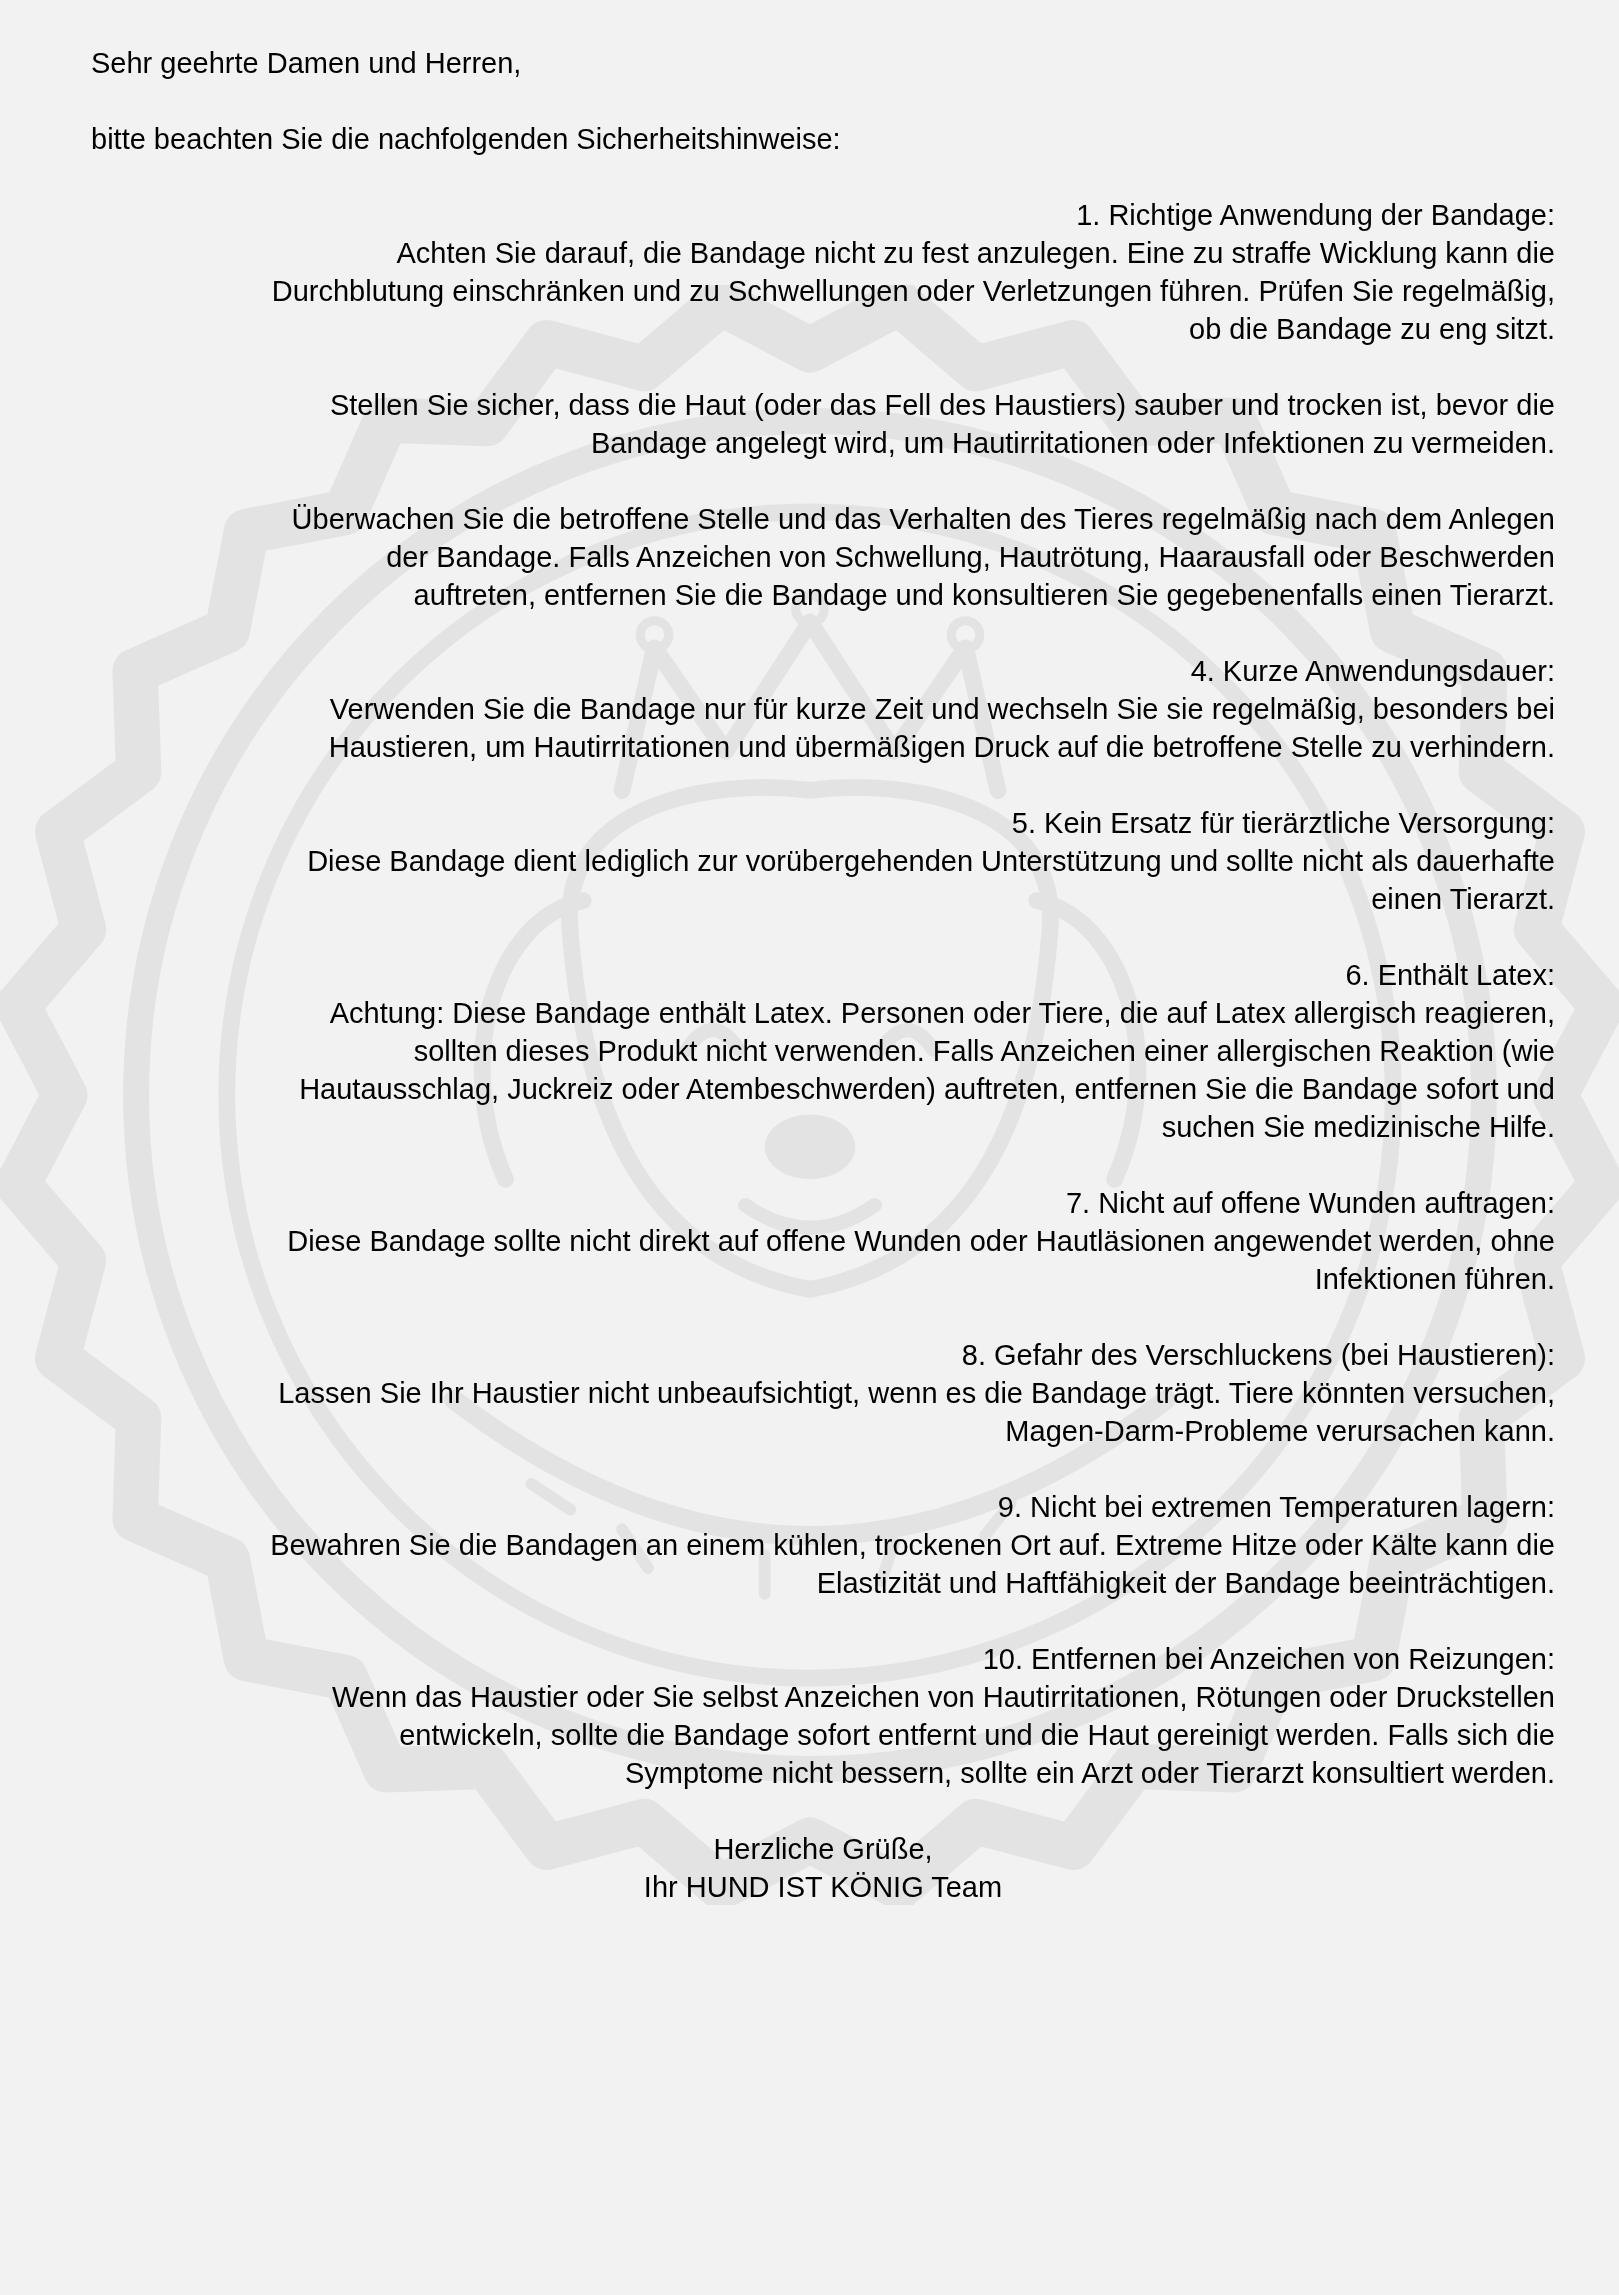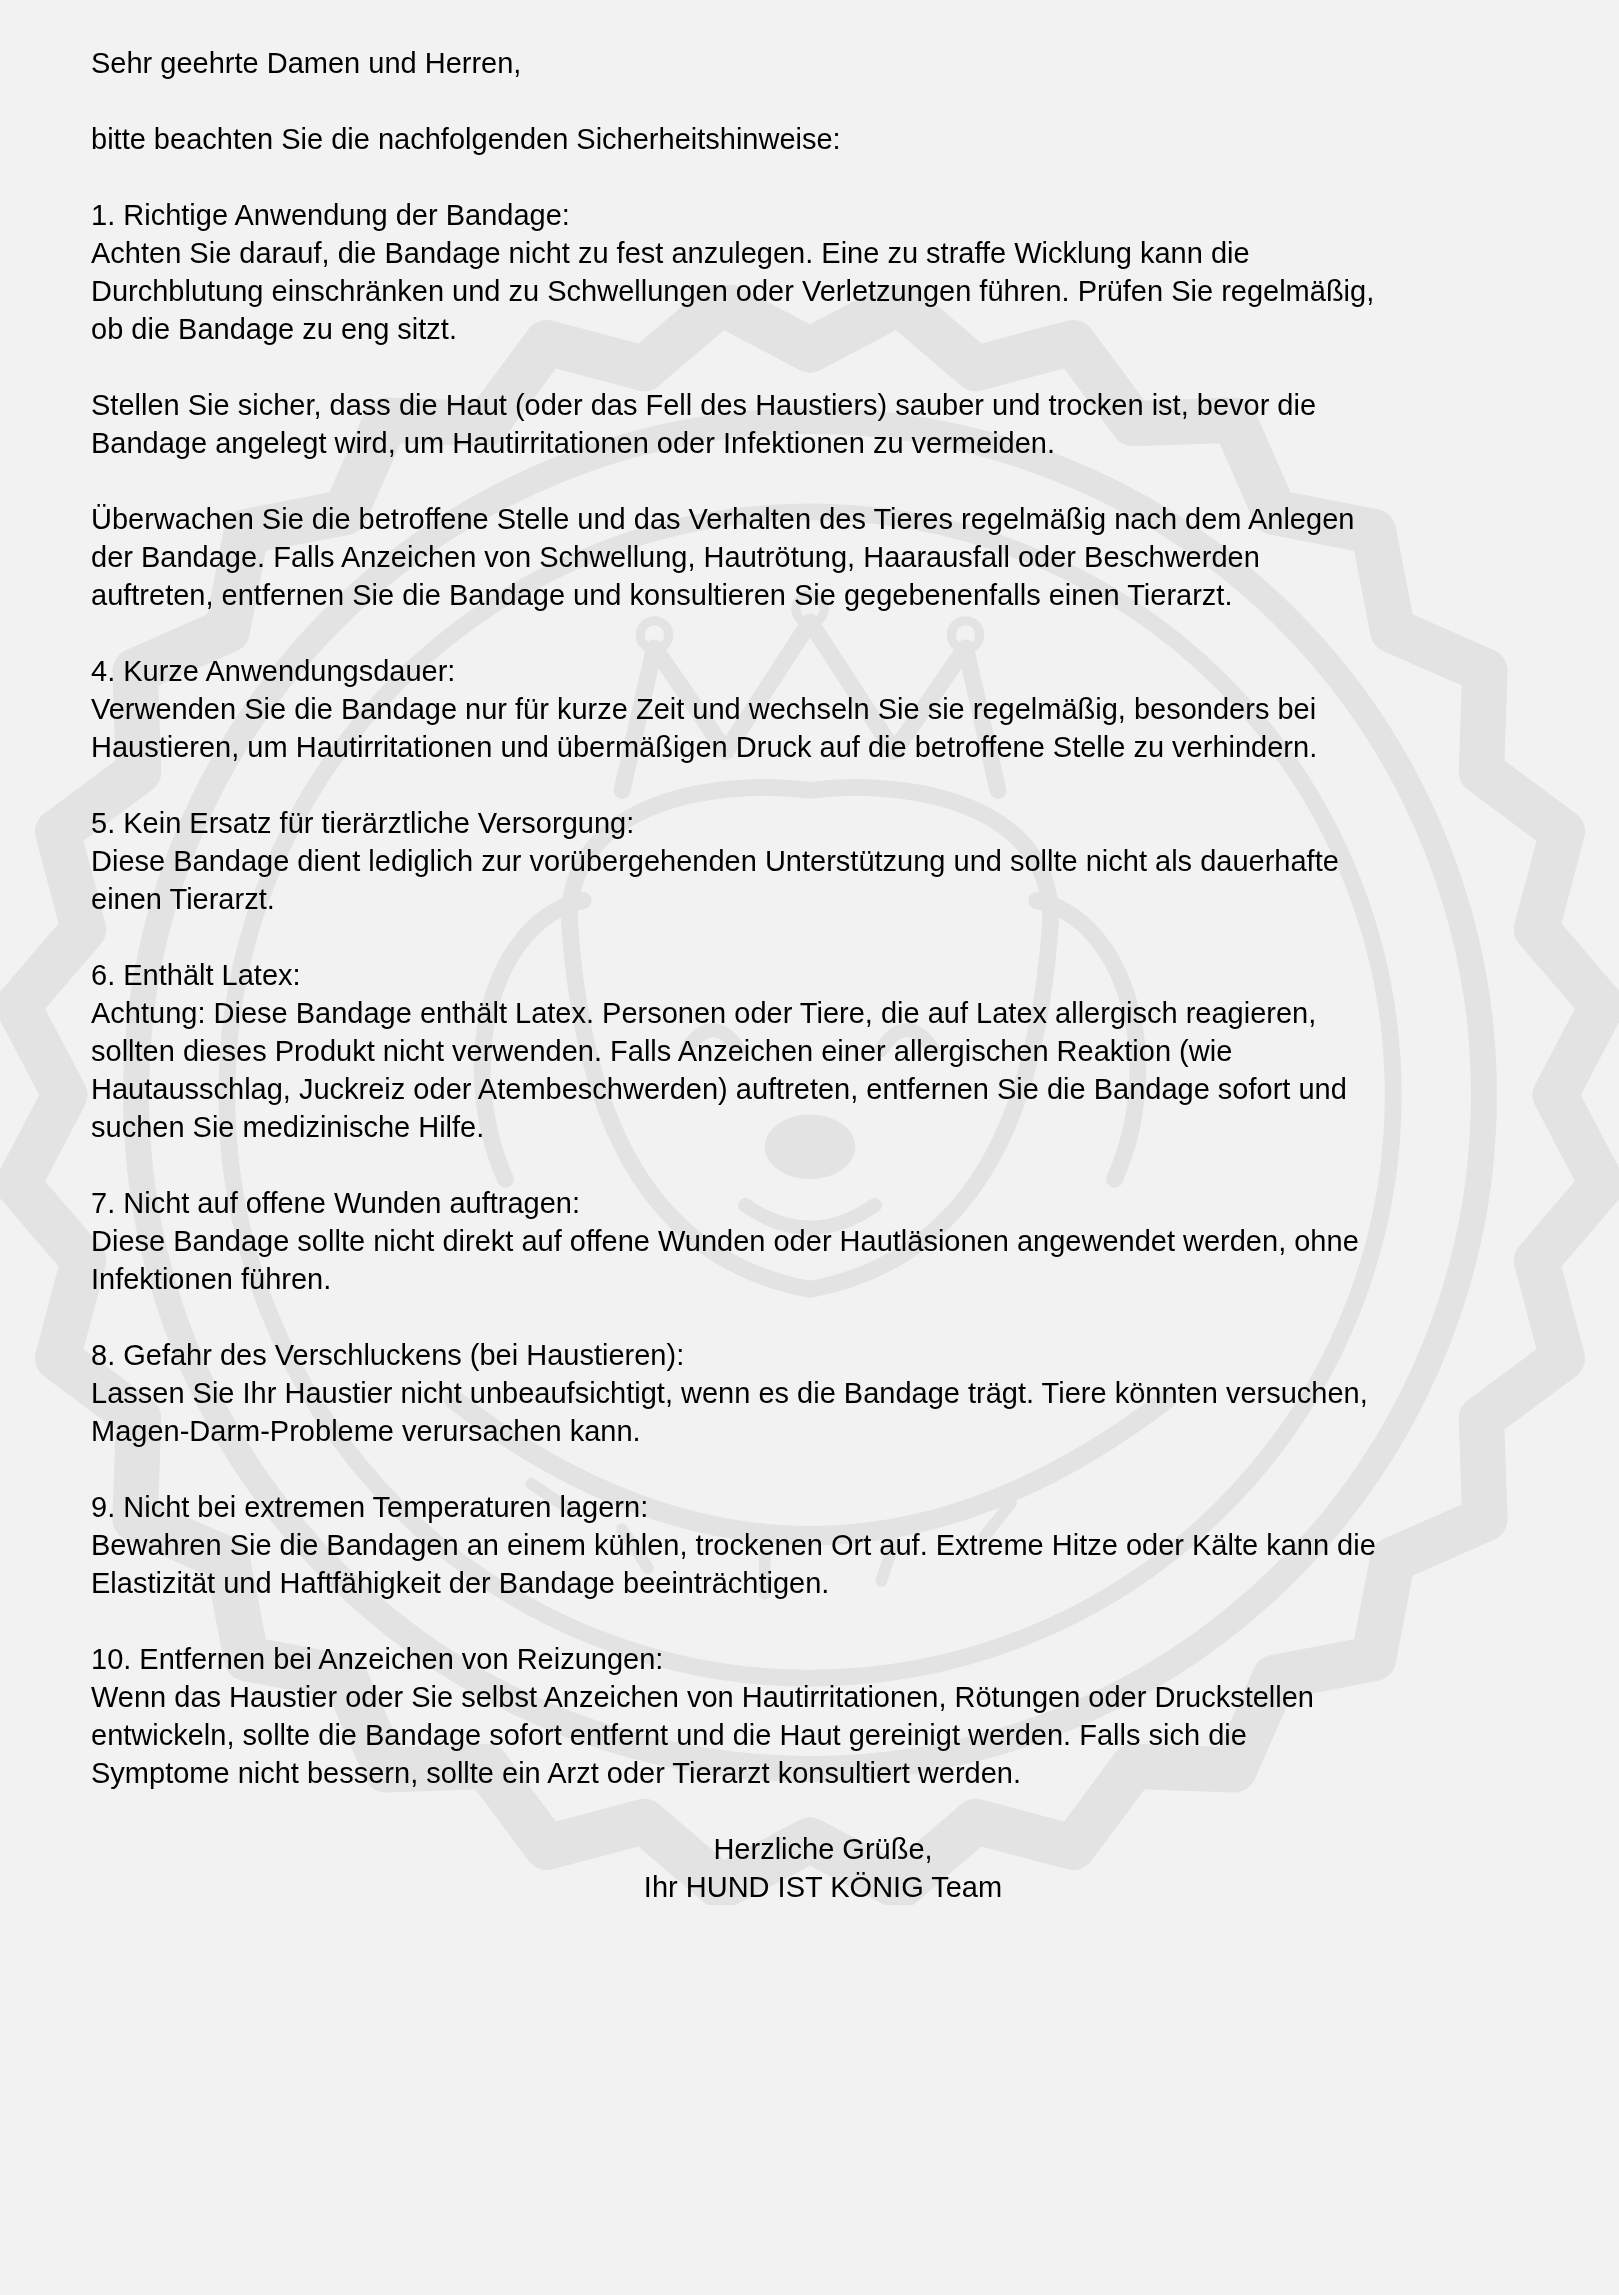--- a/index.html
+++ b/index.html
@@ -7,21 +7,21 @@
     width: 1620px; height: 2295px; background: #f2f2f2; position: relative; overflow: hidden;
     font-family: "Liberation Sans", sans-serif; color: #000;
   }
   .watermark { position: absolute; left: 0; top: 285px; width: 1620px; height: 1620px; z-index: 0; }
   .letter {
     position: absolute; left: 91px; top: 36px; width: 1464px; z-index: 1;
     font-size: 29px; line-height: 38px; margin-top: 8px;
   }
   .letter p { margin: 0 0 38px 0; }
   .section { margin-bottom: 38px; }
-  .section .heading, .section .body { display: block; }
+  .section .heading, .section .body { display: block; text-align: right; }
   .closing-block p { margin: 0; text-align: center; }
 </style>
 </head>
 <body>
 
 <svg class="watermark" viewBox="0 0 2500 2500" xmlns="http://www.w3.org/2000/svg">
   <g fill="none" stroke="#e3e3e3" stroke-linecap="round" stroke-linejoin="round">
 
     <path id="scallop" stroke-width="70" d="M2400.0 1250.0 L2472.3 1387.7 L2371.2 1505.9 L2411.0 1656.2 L2286.1 1749.0 L2291.5 1904.4 L2149.1 1967.0 L2119.7 2119.7 L1967.0 2149.1 L1904.4 2291.5 L1749.0 2286.1 L1656.2 2411.0 L1505.9 2371.2 L1387.7 2472.3 L1250.0 2400.0 L1112.3 2472.3 L994.1 2371.2 L843.8 2411.0 L751.0 2286.1 L595.6 2291.5 L533.0 2149.1 L380.3 2119.7 L350.9 1967.0 L208.5 1904.4 L213.9 1749.0 L89.0 1656.2 L128.8 1505.9 L27.7 1387.7 L100.0 1250.0 L27.7 1112.3 L128.8 994.1 L89.0 843.8 L213.9 751.0 L208.5 595.6 L350.9 533.0 L380.3 380.3 L533.0 350.9 L595.6 208.5 L751.0 213.9 L843.8 89.0 L994.1 128.8 L1112.3 27.7 L1250.0 100.0 L1387.7 27.7 L1505.9 128.8 L1656.2 89.0 L1749.0 213.9 L1904.4 208.5 L1967.0 350.9 L2119.7 380.3 L2149.1 533.0 L2291.5 595.6 L2286.1 751.0 L2411.0 843.8 L2371.2 994.1 L2472.3 1112.3 L2400.0 1250.0 Z"></path>
 

